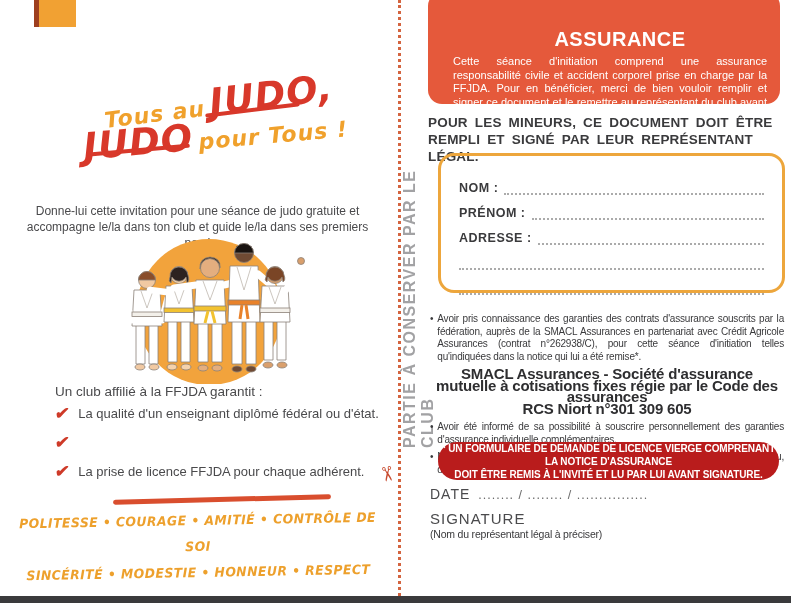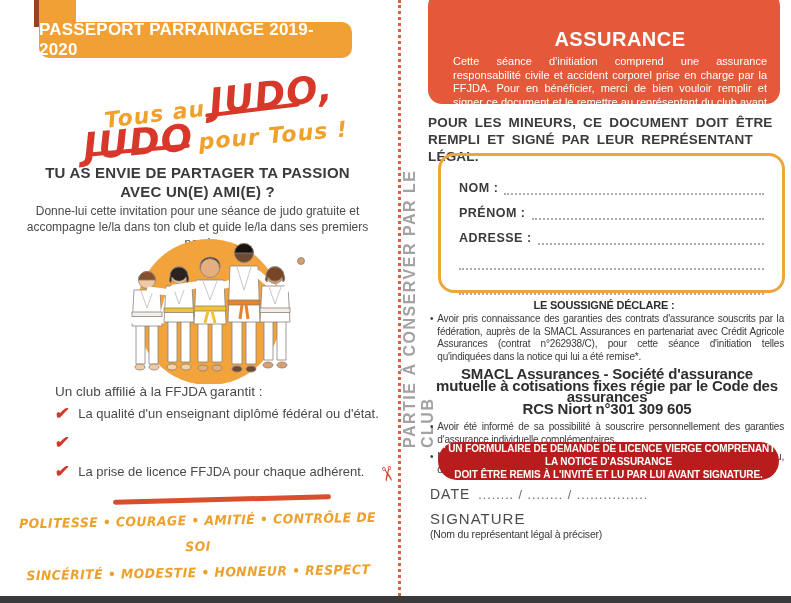--- a/index.html
+++ b/index.html
@@ -93,39 +93,34 @@
   }
   .bottom-bar{left:0;top:596px;width:791px;height:7px;background:#3a3a3c;}
 </style>
 </head>
 <body>
 
 <div class="page">
 
   <div class="abs ribbon-fold"></div>
   <div class="abs ribbon-tab"></div>
-  <div class="abs banner">
-    <span>PASSEPORT PARRAINAGE 2019-2020</span>
-  </div>
 
   <div class="abs slogan">
     <div class="slg-line1">
       <span class="slg-small">Tous au</span>
       <span class="slg-big">JUDO,</span>
     </div>
     <div class="slg-line2">
       <span class="slg-big">JUDO</span>
       <span class="slg-small">pour Tous !</span>
     </div>
   </div>
   <div class="abs underline-judo ul-1"></div>
   <div class="abs underline-judo ul-2"></div>
 
-  <div class="abs heading pre">TU AS ENVIE DE PARTAGER TA PASSION
-AVEC UN(E) AMI(E) ?</div>
   <div class="abs intro pre">Donne-lui cette invitation pour une séance de judo gratuite et
 accompagne le/la dans ton club et guide le/la dans ses premiers pas !</div>
 
   <svg class="abs illu" width="196" height="156" viewBox="0 0 196 156">
     <circle cx="99" cy="84" r="73" fill="#F2A33C"></circle>
 
     <g stroke="#8C8178" stroke-width="0.8">
       <path d="M26,96 h9 v40 h-9 z M39,96 h9 v40 h-9 z" fill="#fff"></path>
       <ellipse cx="30" cy="139" rx="5" ry="3" fill="#F1C9A2"></ellipse>
       <ellipse cx="44" cy="139" rx="5" ry="3" fill="#F1C9A2"></ellipse>
@@ -237,21 +232,20 @@
       <span class="leader"></span>
     </div>
     <div class="form-row">
       <span class="leader"></span>
     </div>
     <div class="form-row">
       <span class="leader"></span>
     </div>
   </div>
 
-  <div class="abs declare-title">LE SOUSSIGNÉ DÉCLARE :</div>
 
   <div class="abs bullets">
     <div class="bullet">
       <span class="mark">•</span>
       <span>Avoir pris connaissance des garanties des contrats d'assurance souscrits par la fédération, auprès de la SMACL Assurances en partenariat avec Crédit Agricole Assurances (contrat n°262938/C), pour cette séance d'initiation telles qu'indiquées dans la notice qui lui a été remise*.</span>
     </div>
     <div class="smacl pre">SMACL Assurances - Société d'assurance mutuelle à cotisations fixes régie par le Code des assurances
 RCS Niort n°301 309 605</div>
     <div class="bullet">
       <span class="mark">•</span>

